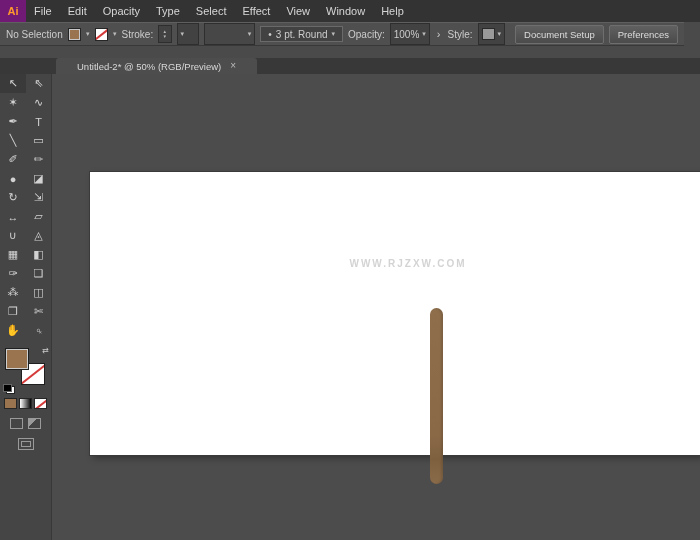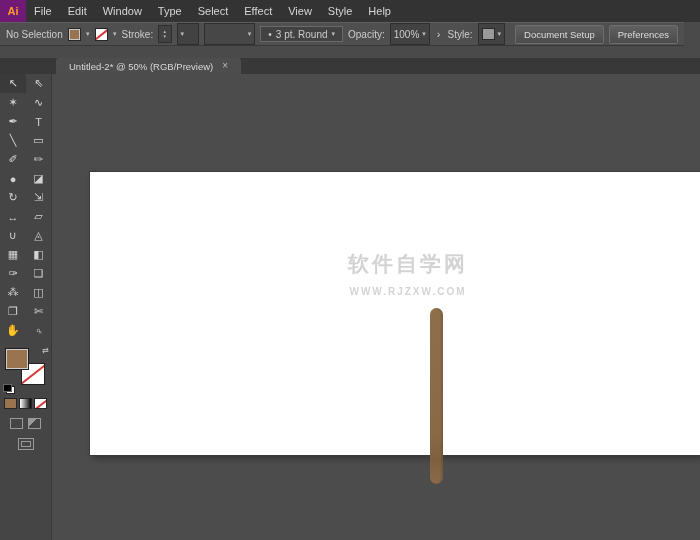--- a/index.html
+++ b/index.html
@@ -47,21 +47,21 @@
   .chev-more{font-size:11px;color:#cccccc;padding:0 2px;}
   .mini-swatch{width:11px;height:10px;background:#9a9a9a;border:1px solid #2a2a2a;}
   .push{margin-left:auto;}
   .btn{height:17px;background:linear-gradient(#606060,#4b4b4b);border:1px solid #6e6e6e;
     border-radius:2px;color:#dddddd;font-size:9.5px;display:flex;align-items:center;
     padding:0 8px;white-space:nowrap;}
   
   .tabbar{position:absolute;top:58px;left:0;right:0;height:16px;background:#383838;
     display:flex;align-items:flex-end;}
   .tab{height:16px;margin-left:56px;background:#4d4d4d;color:#d8d8d8;font-size:9.5px;
-    display:flex;align-items:center;padding:0 13px;border-radius:3px 3px 0 0;gap:9px;}
+    display:flex;align-items:center;padding:0 21px;border-radius:3px 3px 0 0;gap:9px;}
   .tab-close{color:#bbbbbb;font-size:10px;line-height:10px;}
   
   .toolbar{position:absolute;top:74px;left:0;bottom:0;width:52px;background:#454545;
     border-right:1px solid #383838;box-sizing:border-box;}
   .tools{display:grid;grid-template-columns:26px 25px;}
   .tool{height:19px;display:flex;align-items:center;justify-content:center;
     color:#d2d2d2;font-size:11px;}
   .tool.active{background:#3a3a3a;}
   .rneg45{transform:rotate(-45deg);}
   .fs-widget{position:relative;height:48px;margin-top:6px;}
@@ -96,26 +96,26 @@
   .wm1{font-size:21px;letter-spacing:3px;font-weight:bold;opacity:.8;white-space:nowrap;}
   .wm2{font-size:10px;letter-spacing:2px;margin-top:8px;opacity:.8;font-weight:bold;white-space:nowrap;}
 </style>
 </head>
 <body>
 
 <div class="menubar">
   <div class="ai-logo">Ai</div>
   <div class="menu-item">File</div>
   <div class="menu-item">Edit</div>
-  <div class="menu-item">Window</div>
+  <div class="menu-item">Opacity</div>
   <div class="menu-item">Type</div>
   <div class="menu-item">Select</div>
   <div class="menu-item">Effect</div>
   <div class="menu-item">View</div>
-  <div class="menu-item">Style</div>
+  <div class="menu-item">Window</div>
   <div class="menu-item">Help</div>
 </div>
 
 <div class="controlbar">
   <span class="cb-label">No Selection</span>
   <span class="swatch fill"></span>
   <span class="dd-arrow">▾</span>
   <span class="swatch none"></span>
   <span class="dd-arrow">▾</span>
   <span class="cb-label">Stroke:</span>
@@ -211,18 +211,17 @@
   </div>
 
   <div class="sm-row">
     <div class="sm"></div>
   </div>
 </div>
 
 <div class="canvas">
   <div class="artboard">
     <div class="watermark">
-      <div class="wm1">软件自学网</div>
       <div class="wm2">WWW.RJZXW.COM</div>
     </div>
   </div>
   <div class="stick"></div>
 </div>
 
 </body></html>

